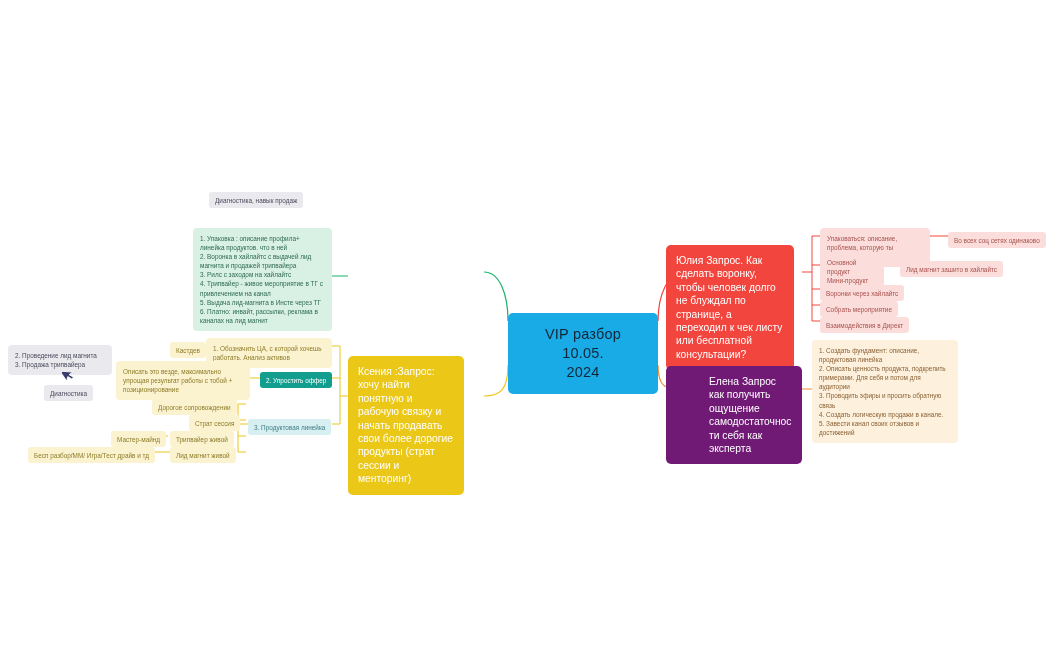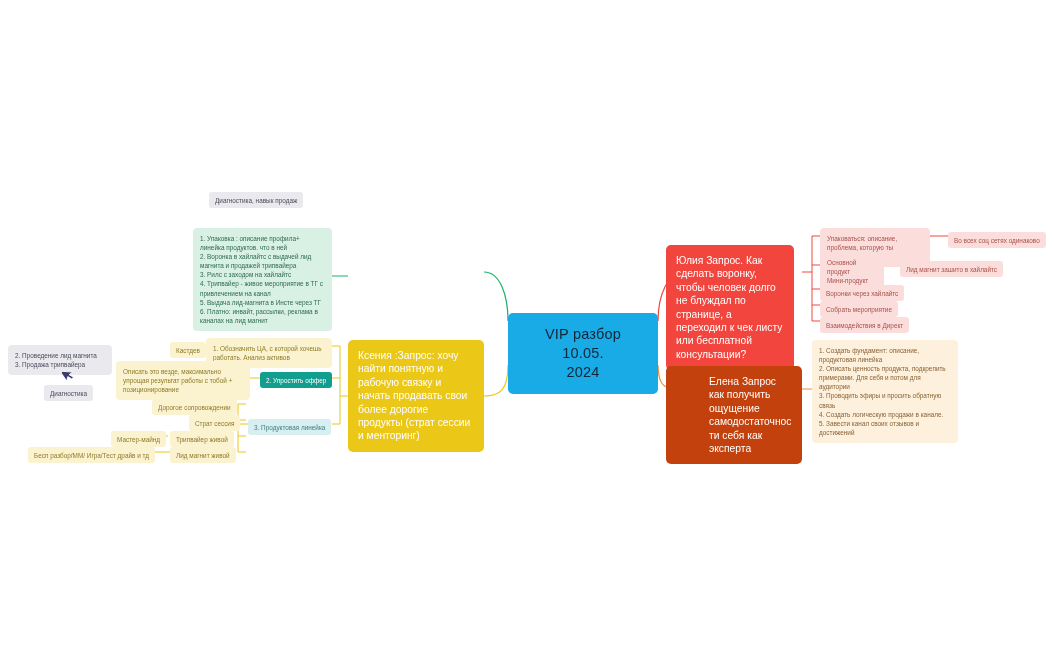--- a/index.html
+++ b/index.html
@@ -44,21 +44,21 @@
   .card {
     border-radius: 5px;
     color: #ffffff;
     font-size: 10.3px;
     line-height: 13.4px;
     padding: 9px 9px 9px 10px;
   }
   .card.green  { background: #16B26A; }
   .card.yellow { background: #EBC718; }
   .card.red    { background: #F2453D; }
-  .card.orange { background: #c2410c; padding-left: 43px; }
+  .card.orange { background: #701a75; padding-left: 43px; }
 
   
   .panel {
     border-radius: 4px;
     font-size: 6.4px;
     line-height: 9.1px;
     padding: 6px 7px 6px 7px;
   }
   .panel.mint   { background: #d9f0e4; color: #2e6b52; }
   .panel.cream  { background: #fdf0dd; color: #8a6236; }
@@ -139,21 +139,21 @@
 
   <div class="node panel mint multi" style="left:193px; top:228px; width:139px;">1. Упаковка : описание профила+ линейка продуктов.  что в ней
 2. Воронка в хайлайтс с выдачей лид магнита и продажей трипвайера
 3. Рилс с заходом на хайлайтс
 4. Трипвайер - живое мероприятие в ТГ с привлечением на канал
 5. Выдача лид-магнита в Инсте через ТГ
 6. Платно: инвайт, рассылки, реклама в каналах на лид магнит</div>
 
   <div class="node chip grey" style="left:209px; top:192px;">Диагностика, навык продаж</div>
 
-  <div class="node card yellow" style="left:348px; top:340px; width:136px;">Ксения :Запрос: хочу найти понятную и рабочую связку и начать продавать свои более дорогие продукты (страт сессии и менторинг)</div>
+  <div class="node card yellow" style="left:348px; top:356px; width:116px;">Ксения :Запрос: хочу найти понятную и рабочую связку и начать продавать свои более дорогие продукты (страт сессии и менторинг)</div>
 
   <div class="node panel lemon multi" style="left:206px; top:338px; width:126px;">1. Обозначить ЦА, с которой хочешь работать. Анализ активов</div>
 
   <div class="node chip lemon" style="left:170px; top:342px;">Кастдев</div>
 
   <div class="node chip teal" style="left:260px; top:372px;">2. Упростить оффер</div>
 
   <div class="node panel lemon multi" style="left:116px; top:361px; width:134px;">Описать это везде, максимально упрощая результат работы с тобой + позиционирование</div>
 
   <div class="node chip ice" style="left:248px; top:419px;">3.  Продуктовая линейка</div>

